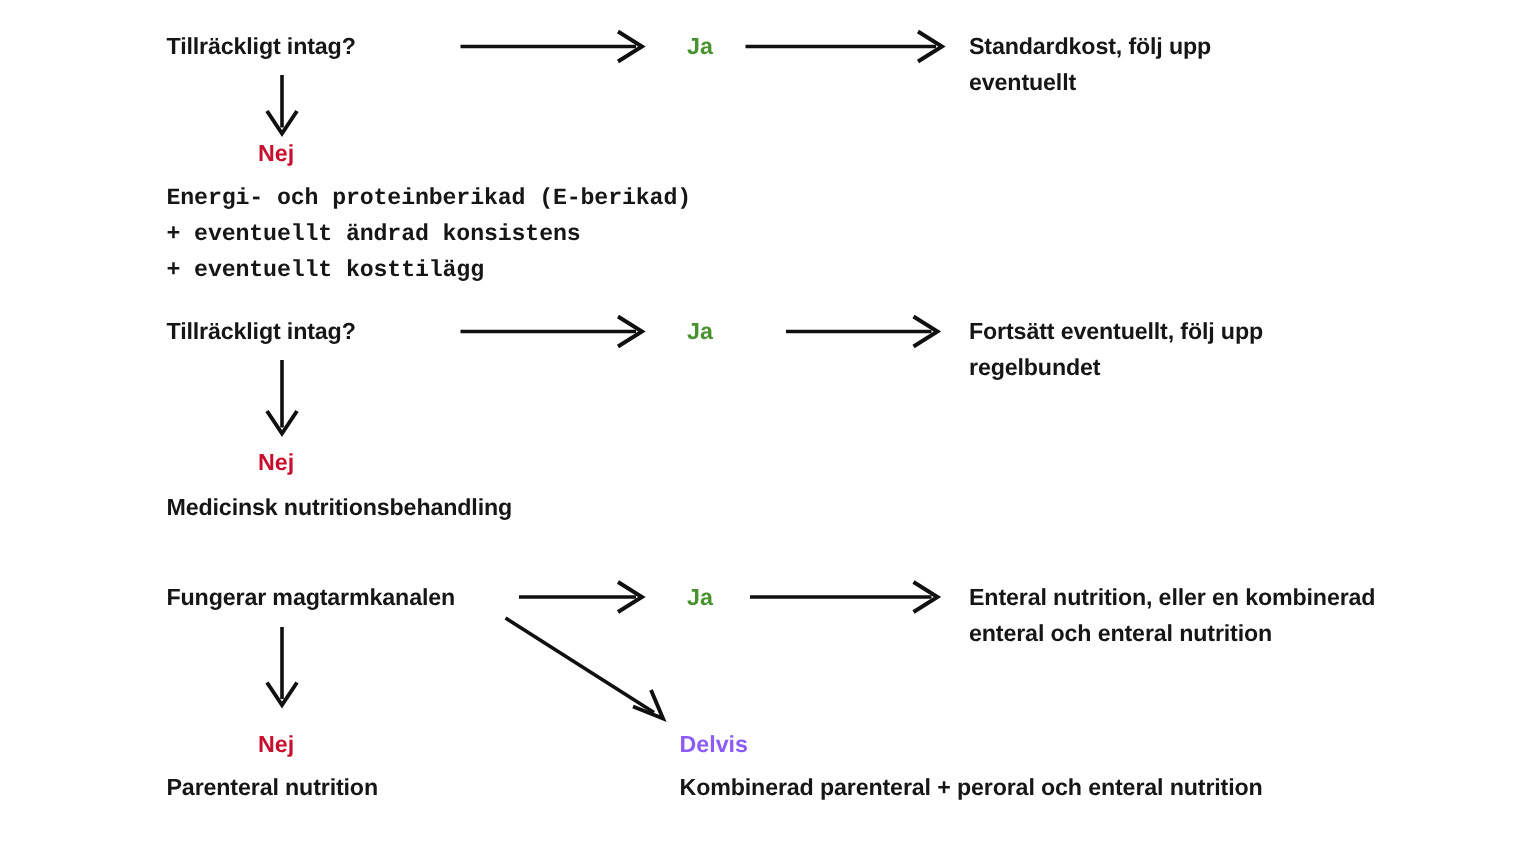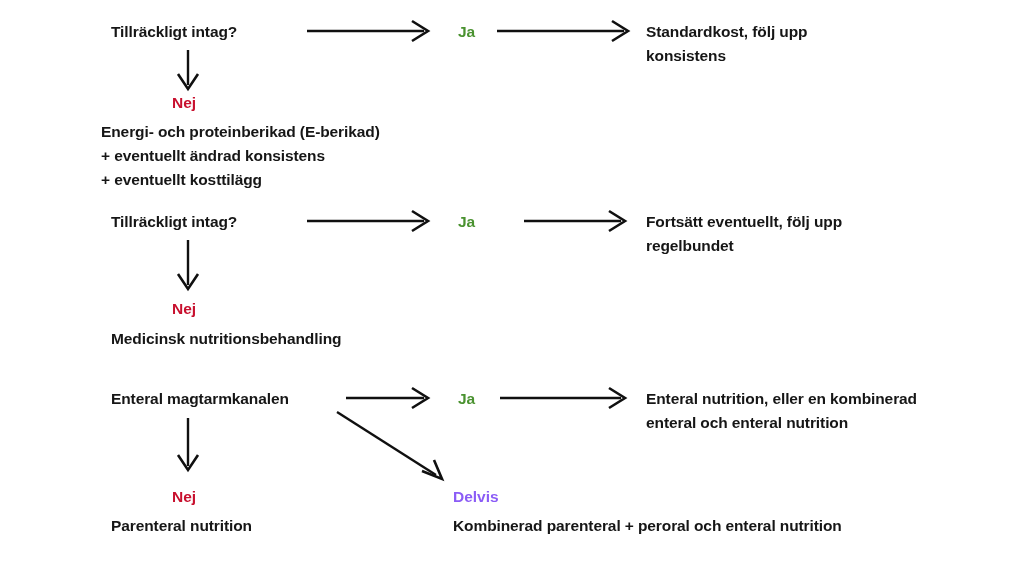--- a/index.html
+++ b/index.html
@@ -131,40 +131,40 @@
       <line class="arrow-line" x1="313" y1="412" x2="412" y2="475"></line>
       <polyline class="arrow-head" points="398,471 418,479 410,460"></polyline>
     </g>
   </svg>
 
   <div class="node" style="left:87px; top:20px;">Tillräckligt intag?</div>
 
   <div class="label-yes" style="left:434px; top:21px;">Ja</div>
 
   <div class="node multiline" style="left:622px; top:20px;">Standardkost, följ upp
-konsistens</div>
+eventuellt</div>
 
   <div class="label-no" style="left:148px; top:92px;">Nej</div>
 
-  <div class="node multiline" style="left:77px; top:120px;">Energi- och proteinberikad (E-berikad)
+  <div class="node multiline" style="left:87px; top:120px;font-family:Liberation Mono, monospace;">Energi- och proteinberikad (E-berikad)
 + eventuellt ändrad konsistens
 + eventuellt kosttilägg</div>
 
   <div class="node" style="left:87px; top:210px;">Tillräckligt intag?</div>
 
   <div class="label-yes" style="left:434px; top:211px;">Ja</div>
 
   <div class="node multiline" style="left:622px; top:210px;">Fortsätt eventuellt, följ upp
 regelbundet</div>
 
   <div class="label-no" style="left:148px; top:298px;">Nej</div>
 
   <div class="node" style="left:87px; top:327px;">Medicinsk nutritionsbehandling</div>
 
-  <div class="node" style="left:87px; top:387px;">Enteral magtarmkanalen</div>
+  <div class="node" style="left:87px; top:387px;">Fungerar magtarmkanalen</div>
 
   <div class="label-yes" style="left:434px; top:388px;">Ja</div>
 
   <div class="node multiline" style="left:622px; top:387px;">Enteral nutrition, eller en kombinerad
 enteral och enteral nutrition</div>
 
   <div class="label-no" style="left:148px; top:486px;">Nej</div>
 
   <div class="node" style="left:87px; top:514px;">Parenteral nutrition</div>
 

